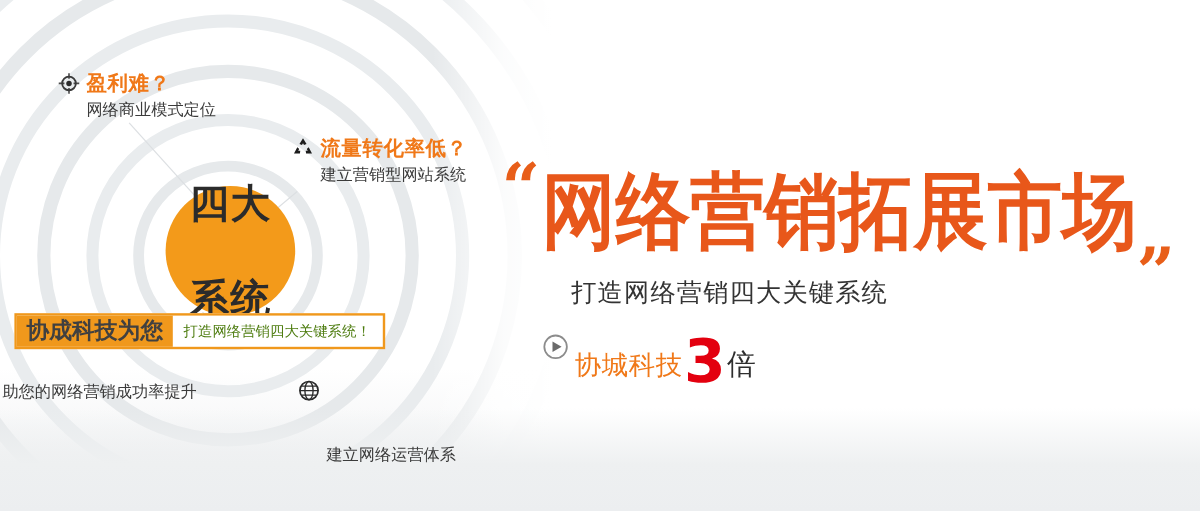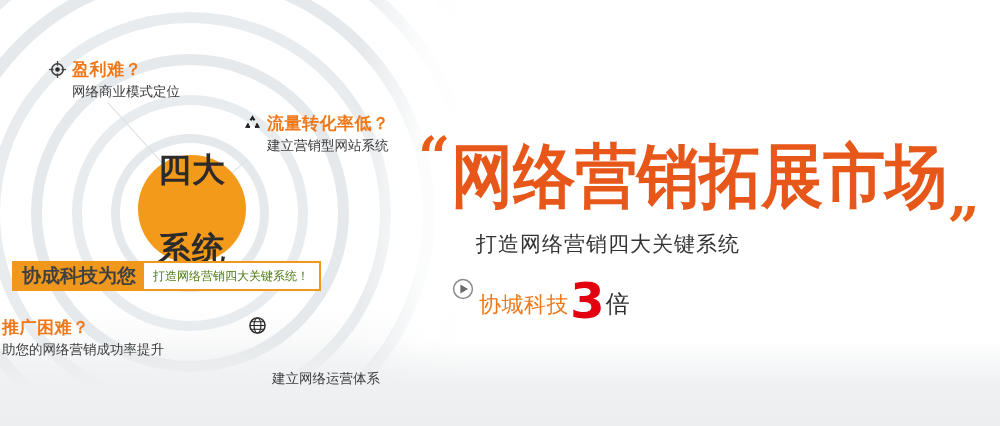--- a/index.html
+++ b/index.html
@@ -330,23 +330,20 @@
             <path d="M7.4 15.2 L12.6 15.2 L12.6 17.8 L7.4 17.8 Z" opacity="0"></path>
           </g>
         </svg>
       </span>
       <span class="btitle">流量转化率低？</span>
     </div>
     <div class="bsub">建立营销型网站系统</div>
   </div>
 
   <div class="bullet" id="bullet-3">
-    <div class="bhead">
-      <span class="btitle">推广困难？</span>
-    </div>
     <div class="bsub">助您的网络营销成功率提升</div>
   </div>
 
   <div class="bullet" id="bullet-4">
     <div class="bhead">
       <span class="bicon">
         <svg viewBox="0 0 20 20" width="19" height="19">
           <circle cx="10" cy="10" r="8" fill="none" stroke="#2b2b2b" stroke-width="1.5"></circle>
           <ellipse cx="10" cy="10" rx="3.6" ry="8" fill="none" stroke="#2b2b2b" stroke-width="1.2"></ellipse>
           <line x1="2" y1="10" x2="18" y2="10" stroke="#2b2b2b" stroke-width="1.2"></line>

